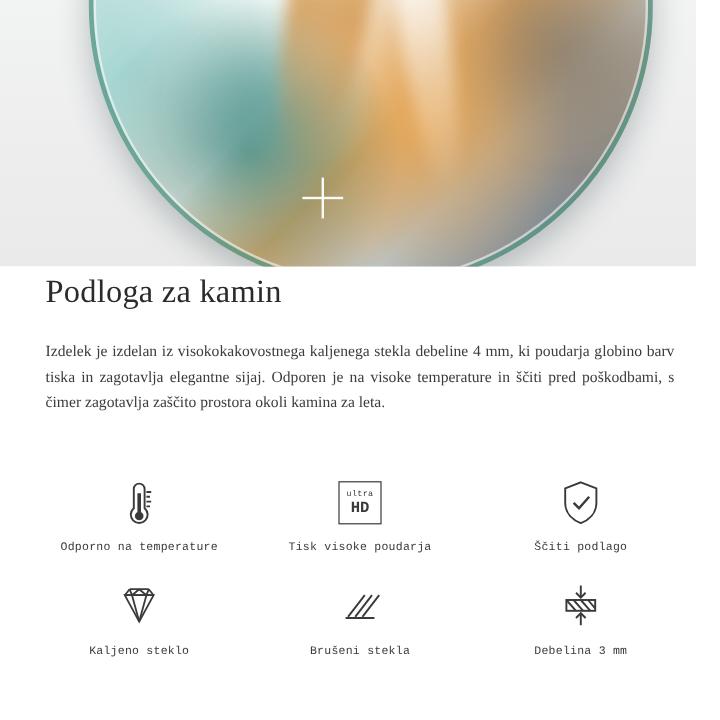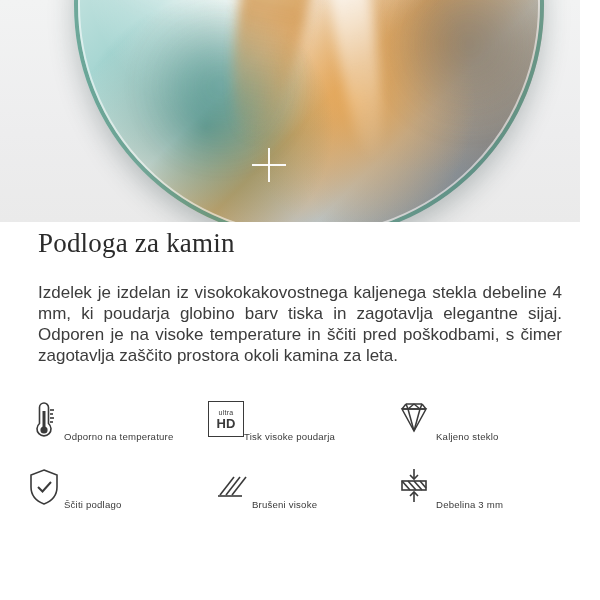--- a/index.html
+++ b/index.html
@@ -141,41 +141,43 @@
     color: #2b2b2b;
     font-weight: 400;
     margin: 0;
     letter-spacing: .2px;
   }
   .headline .l2 { display: block; }
 
   .body-copy {
     margin: 22px 0 0 0;
     width: 524px;
-    font-size: 17px;
+    font-size: 13px;
     line-height: 21px;
     color: #3c3c3c;
     text-align: justify;
+    font-family: Liberation Serif, serif;
   }
 
   
   .features {
     position: absolute;
     left: 24px;
     top: 396px;
     width: 552px;
     display: grid;
     grid-template-columns: repeat(3, 1fr);
     grid-row-gap: 22px;
   }
   .feature {
     display: flex;
-    flex-direction: row;
-    align-items: flex-end;
+    flex-direction: column;
+    align-items: center;
     justify-content: flex-start;
+    font-family: Liberation Mono, monospace;
   }
   .feature-icon {
     height: 46px;
     display: flex;
     align-items: center;
     justify-content: center;
     color: #3a3a3a;
   }
   .feature-label {
     margin-top: 8px;
@@ -243,20 +245,30 @@
     </div>
 
     <div class="feature">
       <div class="feature-icon">
         <div class="ultrahd">
           <span class="u1">ultra</span>
           <span class="u2">HD</span>
         </div>
       </div>
       <div class="feature-label">Tisk visoke poudarja</div>
+    </div>
+
+    <div class="feature">
+      <div class="feature-icon">
+        <svg width="40" height="44" viewBox="0 0 40 44" fill="none" stroke="#3a3a3a" stroke-width="1.6">
+          <path d="M20 5 L33 10 v12 c0 9-6.5 14.5-13 17 -6.5-2.5-13-8-13-17 V10 z"></path>
+          <polyline points="14,22 18.5,26.5 27,17" stroke-width="2"></polyline>
+        </svg>
+      </div>
+      <div class="feature-label">Ščiti podlago</div>
     </div>
 
     <div class="feature">
       <div class="feature-icon">
         <svg width="44" height="40" viewBox="0 0 44 40" fill="none" stroke="#3a3a3a" stroke-width="1.5">
           <path d="M10 10 H34 L22 32 z"></path>
           <line x1="10" y1="10" x2="14" y2="5"></line>
           <line x1="34" y1="10" x2="30" y2="5"></line>
           <path d="M14 5 H30"></path>
           <line x1="10" y1="10" x2="34" y2="10"></line>
@@ -266,38 +278,28 @@
           <line x1="30" y1="5" x2="28" y2="10"></line>
           <line x1="16" y1="10" x2="22" y2="5"></line>
           <line x1="28" y1="10" x2="22" y2="5"></line>
         </svg>
       </div>
       <div class="feature-label">Kaljeno steklo</div>
     </div>
 
     <div class="feature">
       <div class="feature-icon">
-        <svg width="40" height="44" viewBox="0 0 40 44" fill="none" stroke="#3a3a3a" stroke-width="1.6">
-          <path d="M20 5 L33 10 v12 c0 9-6.5 14.5-13 17 -6.5-2.5-13-8-13-17 V10 z"></path>
-          <polyline points="14,22 18.5,26.5 27,17" stroke-width="2"></polyline>
-        </svg>
-      </div>
-      <div class="feature-label">Ščiti podlago</div>
-    </div>
-
-    <div class="feature">
-      <div class="feature-icon">
         <svg width="44" height="40" viewBox="0 0 44 40" fill="none" stroke="#3a3a3a" stroke-width="1.6">
           <line x1="12" y1="28" x2="26" y2="10"></line>
           <line x1="18" y1="28" x2="32" y2="10"></line>
           <line x1="24" y1="28" x2="38" y2="10"></line>
           <line x1="10" y1="29" x2="34" y2="29"></line>
         </svg>
       </div>
-      <div class="feature-label">Brušeni visoke</div>
+      <div class="feature-label">Brušeni stekla</div>
     </div>
 
     <div class="feature">
       <div class="feature-icon">
         <svg width="44" height="44" viewBox="0 0 44 44" fill="none" stroke="#3a3a3a" stroke-width="1.6">
           <line x1="22" y1="4" x2="22" y2="13"></line>
           <polyline points="18,10 22,14 26,10"></polyline>
           <rect x="10" y="16" width="24" height="9"></rect>
           <line x1="10" y1="16" x2="18" y2="25"></line>
           <line x1="16" y1="16" x2="24" y2="25"></line>

